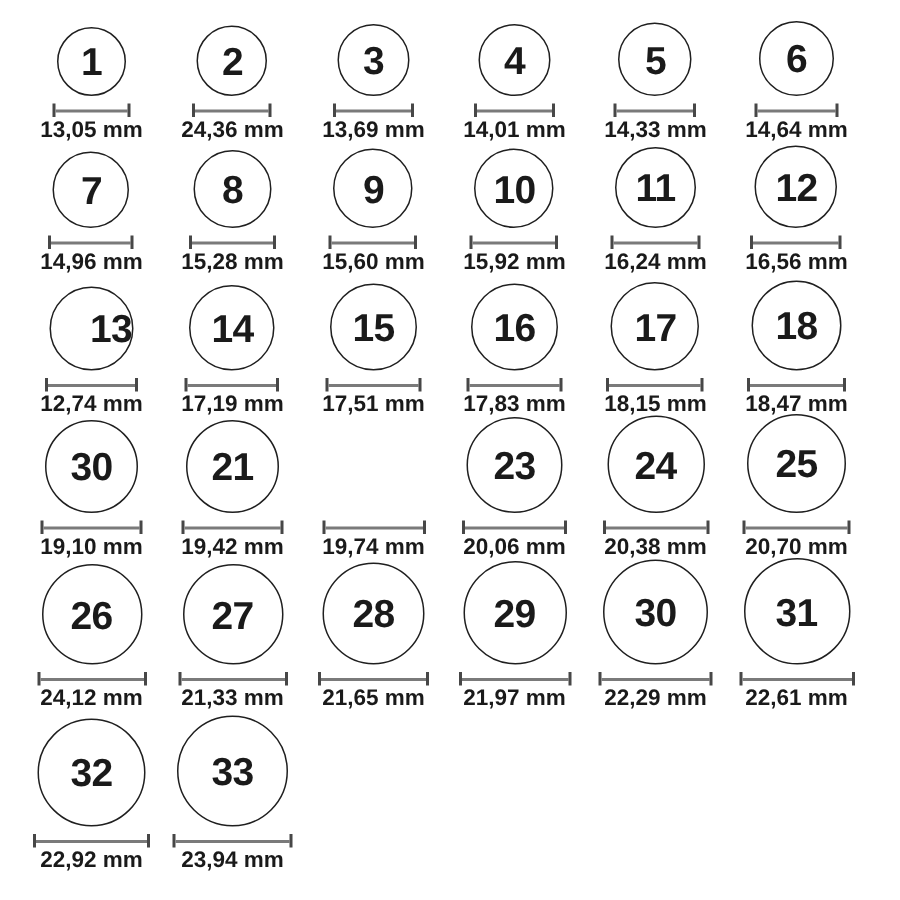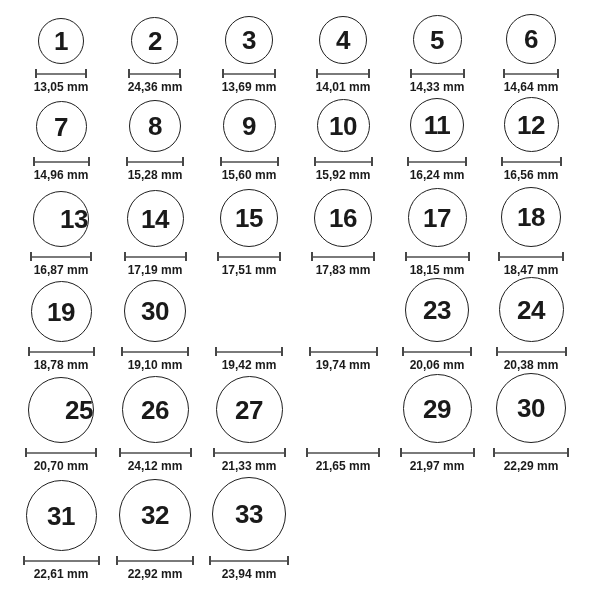--- a/index.html
+++ b/index.html
@@ -57,21 +57,21 @@
     background: var(--line, #7a7a7a);
   }
   .measure .tick {
     width: 2px;
     height: 9px;
     background: var(--tick, #474747);
   }
   .label {
     margin-top: 2px;
     font-weight: bold;
-    font-size: 12px;
+    font-size: 15px;
     line-height: 14px;
     color: var(--text, #1a1a1a);
     white-space: nowrap;
   }
 </style>
 </head>
 <body style="--bg: #ffffff; --text: #1a1a1a; --stroke: #1f1f1f; --line: #7a7a7a; --tick: #474747;">
 
 <main id="chart">
   <div class="cell">
@@ -220,21 +220,21 @@
 
   <div class="cell">
     <div class="circle" style="height: 56px; width: 56px; justify-content: flex-end;">
       <span class="num">13</span>
     </div>
     <div class="measure" style="width: 62px;">
       <span class="tick"></span>
       <span class="bar"></span>
       <span class="tick"></span>
     </div>
-    <div class="label">16,87 mm</div>
+    <div class="label">12,74 mm</div>
   </div>
 
   <div class="cell">
     <div class="circle" style="height: 57px; width: 57px; text-align: center;">
       <span class="num">14</span>
     </div>
     <div class="measure" style="width: 63px;">
       <span class="tick"></span>
       <span class="bar"></span>
       <span class="tick"></span>
@@ -283,45 +283,37 @@
       <span class="num">18</span>
     </div>
     <div class="measure" style="width: 66px;">
       <span class="tick"></span>
       <span class="bar"></span>
       <span class="tick"></span>
     </div>
     <div class="label">18,47 mm</div>
   </div>
 
-  <div class="cell">
-    <div class="circle" style="height: 61px; width: 61px;">
-      <span class="num">19</span>
-    </div>
-    <div class="measure" style="width: 67px;">
-      <span class="tick"></span>
-      <span class="bar"></span>
-      <span class="tick"></span>
-    </div>
-    <div class="label">18,78 mm</div>
-  </div>
 
   <div class="cell">
     <div class="circle" style="height: 62px; width: 62px;">
       <span class="num">30</span>
     </div>
     <div class="measure" style="width: 68px;">
       <span class="tick"></span>
       <span class="bar"></span>
       <span class="tick"></span>
     </div>
     <div class="label">19,10 mm</div>
   </div>
 
   <div class="cell">
+    <div class="circle" style="height: 62px; width: 62px;">
+      <span class="num">21</span>
+    </div>
     <div class="measure" style="width: 68px;">
       <span class="tick"></span>
       <span class="bar"></span>
       <span class="tick"></span>
     </div>
     <div class="label">19,42 mm</div>
   </div>
 
   <div class="cell">
     <div class="measure" style="width: 69px;">
@@ -350,21 +342,21 @@
     </div>
     <div class="measure" style="width: 71px;">
       <span class="tick"></span>
       <span class="bar"></span>
       <span class="tick"></span>
     </div>
     <div class="label">20,38 mm</div>
   </div>
 
   <div class="cell">
-    <div class="circle" style="height: 66px; width: 66px; justify-content: flex-end;">
+    <div class="circle" style="height: 66px; width: 66px;">
       <span class="num">25</span>
     </div>
     <div class="measure" style="width: 72px;">
       <span class="tick"></span>
       <span class="bar"></span>
       <span class="tick"></span>
     </div>
     <div class="label">20,70 mm</div>
   </div>
 
@@ -386,20 +378,23 @@
     </div>
     <div class="measure" style="width: 73px;">
       <span class="tick"></span>
       <span class="bar"></span>
       <span class="tick"></span>
     </div>
     <div class="label">21,33 mm</div>
   </div>
 
   <div class="cell">
+    <div class="circle" style="height: 68px; width: 68px;">
+      <span class="num">28</span>
+    </div>
     <div class="measure" style="width: 74px;">
       <span class="tick"></span>
       <span class="bar"></span>
       <span class="tick"></span>
     </div>
     <div class="label">21,65 mm</div>
   </div>
 
   <div class="cell">
     <div class="circle" style="height: 69px; width: 69px;">

